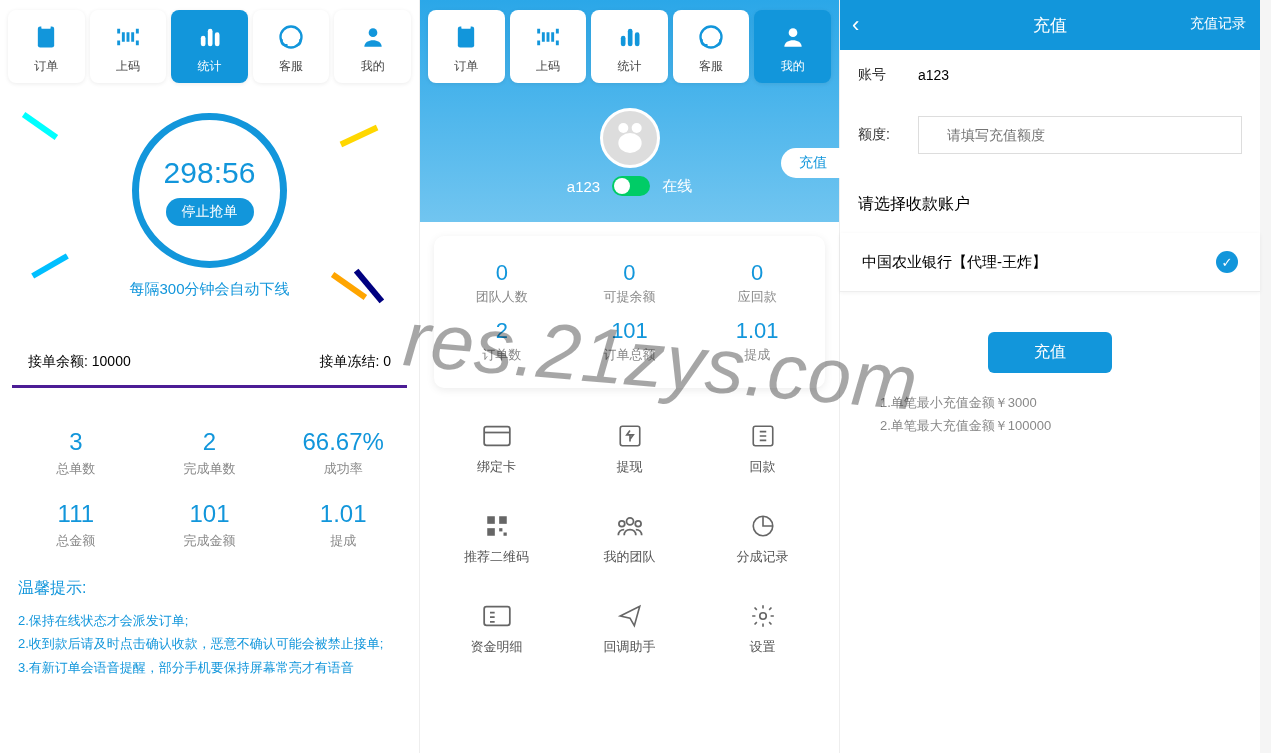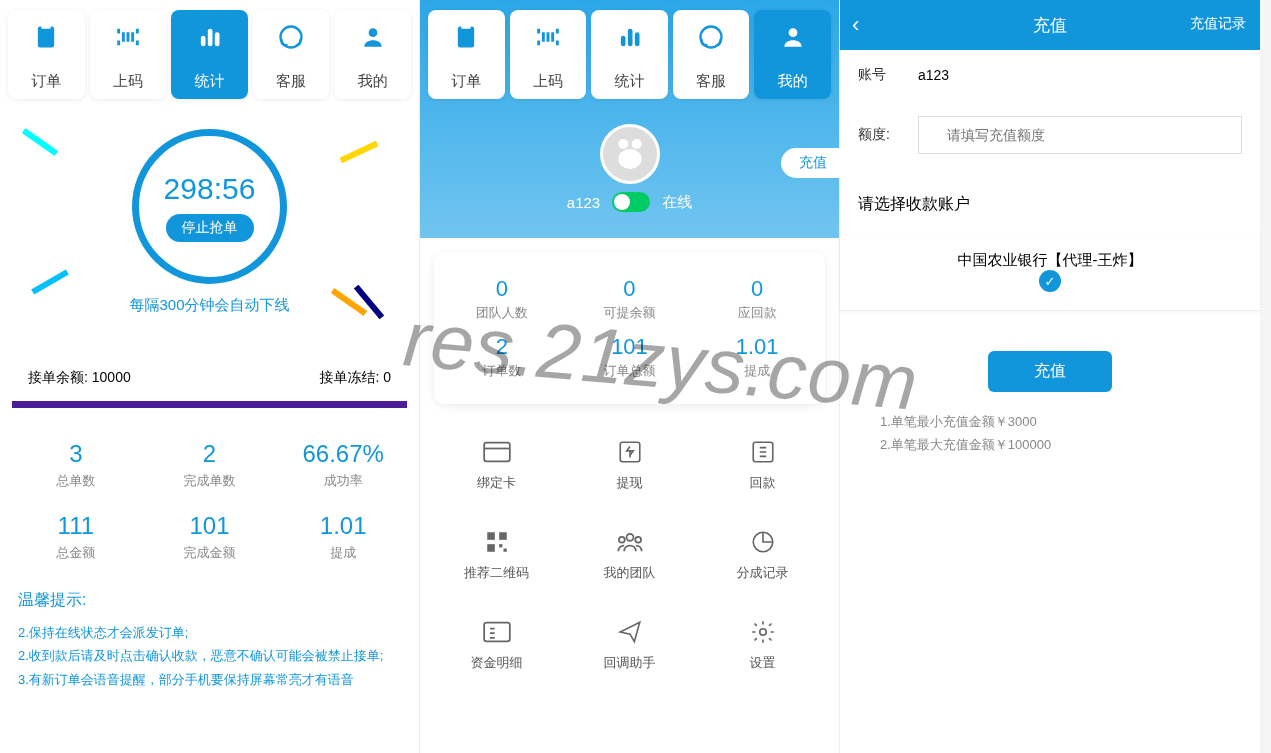--- a/index.html
+++ b/index.html
@@ -5,36 +5,36 @@
 * { margin: 0; padding: 0; box-sizing: border-box; }
 body { font-family: -apple-system, "PingFang SC", "Microsoft YaHei", sans-serif; background: #f5f5f5; display: flex; width: 1271px; height: 753px; overflow: hidden; position: relative; }
 .panel { width: 420px; background: #fff; height: 100%; display: flex; flex-direction: column; border-right: 1px solid #eee; }
 
 
 .nav-tabs { display: flex; gap: 5px; padding: 10px 8px 0; background: #fff; }
 .nav-tab { flex: 1; background: #fff; border-radius: 8px; box-shadow: 0 1px 4px rgba(0,0,0,0.08); padding: 10px 4px 8px; display: flex; flex-direction: column; align-items: center; cursor: pointer; }
 .nav-tab.active { background: #1296db; color: #fff; }
 .nav-tab .icon { width: 34px; height: 34px; display: flex; align-items: center; justify-content: center; margin-bottom: 4px; color: #1296db; }
 .nav-tab.active .icon { color: #fff; }
-.nav-tab .lbl { font-size: 15px; color: #444; margin-top: 14px; }
+.nav-tab .lbl { font-size: 12px; color: #444; }
 .nav-tab.active .lbl { color: #fff; }
 
 
 .p1-top { position: relative; padding: 30px 0 20px; text-align: center; overflow: hidden; }
 .confetti { position: absolute; width: 40px; height: 6px; transform: rotate(35deg); }
 .c1 { top: 40px; left: 20px; background: cyan; }
 .c2 { top: 180px; left: 30px; background: deepskyblue; transform: rotate(-30deg); }
 .c4 { top: 50px; right: 40px; background: gold; transform: rotate(-25deg); }
 .c5 { top: 200px; right: 30px; background: navy; transform: rotate(50deg); }
 .c6 { bottom: 30px; right: 50px; background: orange; }
 .circle { width: 155px; height: 155px; border-radius: 50%; border: 7px solid #1296db; margin: 0 auto 12px; display: flex; flex-direction: column; align-items: center; justify-content: center; }
 .timer { font-size: 30px; color: #1296db; font-weight: 300; margin-bottom: 8px; text-align: right; }
 .stop-btn { background: #1296db; color: #fff; border: none; border-radius: 20px; padding: 5px 16px; font-size: 14px; }
 .auto-text { color: #1296db; font-size: 15px; margin-top: 8px; }
-.balance-row { display: flex; justify-content: space-between; padding: 14px 16px; font-size: 14px; margin: 20px 12px 8px; border-bottom: 7px solid #4c1d95; }
+.balance-row { display: flex; justify-content: space-between; padding: 14px 16px; font-size: 14px; margin: 20px 12px 16px; border-bottom: 3px solid #4c1d95; }
 .grid-stats { display: grid; grid-template-columns: 1fr 1fr 1fr; padding: 16px 12px 8px; gap: 6px; }
 .stat-cell { text-align: center; padding: 8px 0; }
 .stat-cell .v { color: #1296db; font-size: 24px; font-weight: 300; }
 .stat-cell .l { color: #888; font-size: 13px; margin-top: 4px; }
 .tips { padding: 12px 18px; }
 .tips-title { color: #1296db; font-size: 16px; margin-bottom: 10px; }
 .tips-line { color: #1296db; font-size: 13px; line-height: 1.8; }
 
 
 .p2 { background: #fff; }
@@ -58,21 +58,21 @@
 
 
 .p3-header { background: #1296db; color: #fff; height: 50px; display: flex; align-items: center; justify-content: center; position: relative; }
 .p3-back { position: absolute; left: 12px; top: 12px; color: #fff; font-size: 22px; }
 .p3-title { font-size: 17px; }
 .p3-record { position: absolute; right: 14px; top: 15px; font-size: 14px; }
 .form-row { display: flex; align-items: center; padding: 16px 18px; font-size: 14px; gap: 12px; }
 .form-row .fl { color: #333; width: 48px; }
 .form-row input { flex: 1; border: 1px solid #ddd; padding: 10px 28px; font-size: 14px; outline: none; }
 .section-title { padding: 24px 18px 18px; font-size: 16px; }
-.bank-item { display: flex; align-items: center; justify-content: space-between; padding: 18px 22px; font-size: 15px; border-bottom: 1px solid #eee; box-shadow: 0 1px 4px rgba(0,0,0,0.05); flex-direction: column; }
+.bank-item { display: flex; align-items: center; justify-content: space-between; padding: 18px 22px; font-size: 15px; border-bottom: 1px solid #eee; box-shadow: 0 1px 4px rgba(0,0,0,0.05); }
 .check-icon { width: 22px; height: 22px; border-radius: 50%; background: #1296db; display: flex; align-items: center; justify-content: center; color: #fff; font-size: 13px; }
 .submit-btn { display: block; margin: 40px auto 18px; background: #1296db; color: #fff; border: none; border-radius: 6px; padding: 10px 46px; font-size: 16px; }
 .limits { padding: 0 40px; color: #888; font-size: 13px; line-height: 1.8; }
 
 
 .watermark { position: absolute; left: 52%; top: 48%; transform: translate(-50%,-50%) rotate(5deg); font-size: 78px; color: rgba(0,0,0,0.35); font-style: italic; font-weight: 400; pointer-events: none; letter-spacing: 1px; z-index: 999; }
 </style>
 </head>
 <body>
 

